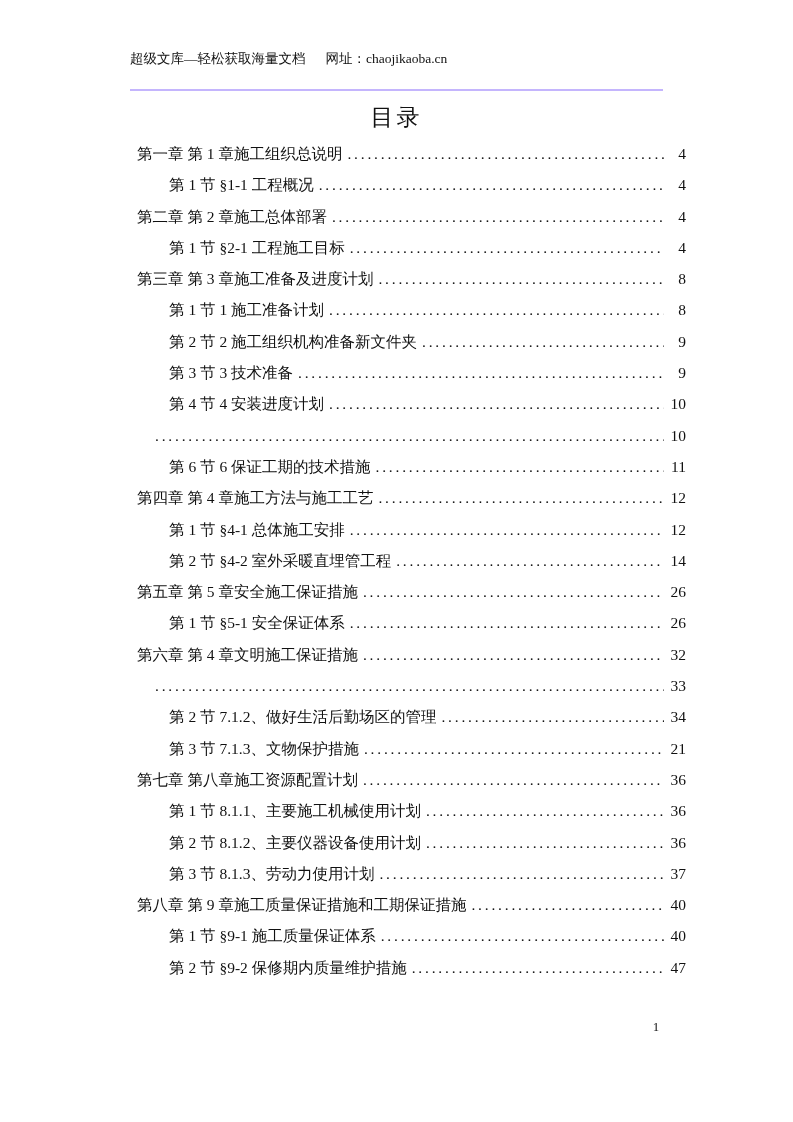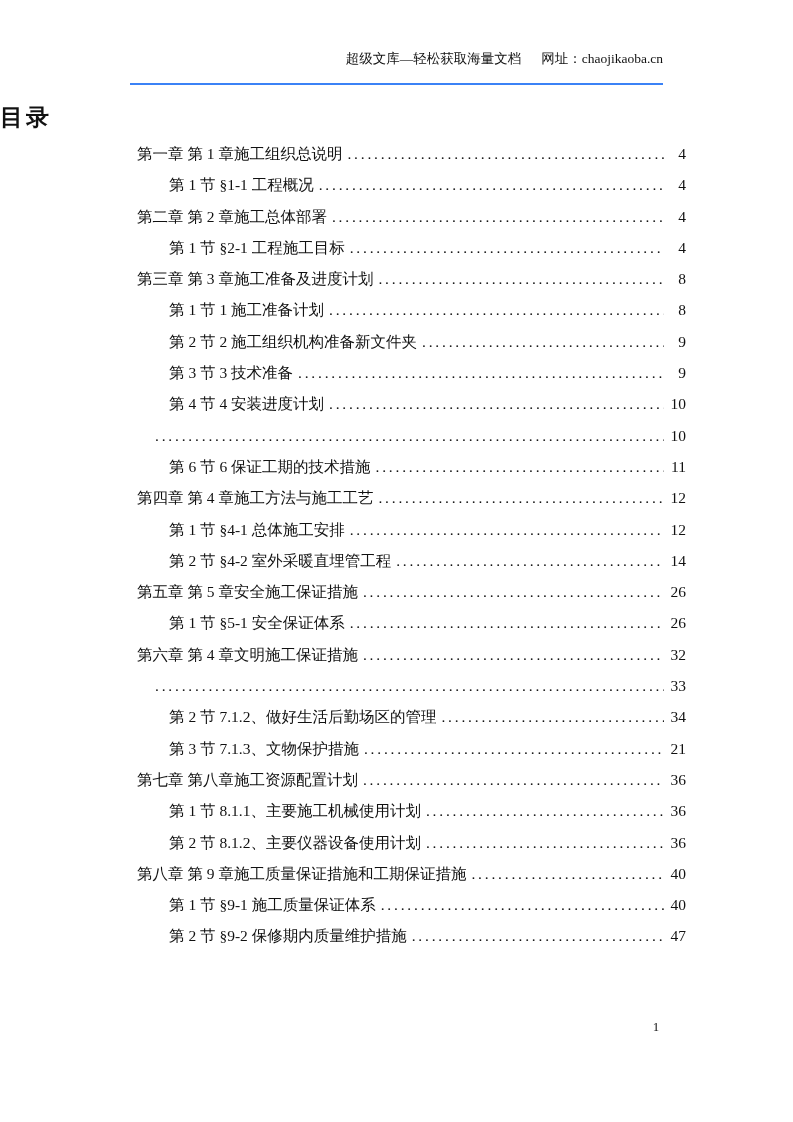--- a/index.html
+++ b/index.html
@@ -10,35 +10,36 @@
     background: #ffffff;
     font-family: "Liberation Serif", "DejaVu Serif", serif;
     color: #111111;
     overflow: hidden;
   }
   
   .doc-header {
     position: absolute;
     left: 130px; top: 50px;
     width: 533px;
-    text-align: right;
+    text-align: left;
     font-size: 13.5px;
     line-height: 17px;
-    border-bottom: 2px solid #3b82f6;
-    padding-bottom: 16px;
+    border-bottom: 2px solid #c4b5fd;
+    padding-bottom: 22px;
     white-space: nowrap;
   }
   .doc-header .site { margin-right: 20px; }
   
   .doc-title {
     position: absolute;
     top: 102px; left: 0;
     width: 793px;
+    text-align: center;
     font-size: 23px;
-    font-weight: bold;
+    font-weight: normal;
     letter-spacing: 3px;
   }
   
   .toc {
     position: absolute;
     top: 138px; left: 118px;
     width: 568px;
   }
   .row {
     display: flex;
@@ -193,20 +194,25 @@
     <div class="row l2">
         <span class="lbl">第 1 节 8.1.1、主要施工机械使用计划</span>
         <span class="dots"></span>
         <span class="pg">36</span>
       </div>
     <div class="row l2">
         <span class="lbl">第 2 节 8.1.2、主要仪器设备使用计划</span>
         <span class="dots"></span>
         <span class="pg">36</span>
       </div>
+    <div class="row l2">
+        <span class="lbl">第 3 节 8.1.3、劳动力使用计划</span>
+        <span class="dots"></span>
+        <span class="pg">37</span>
+      </div>
     <div class="row l1">
         <span class="lbl">第八章 第 9 章施工质量保证措施和工期保证措施</span>
         <span class="dots"></span>
         <span class="pg">40</span>
       </div>
     <div class="row l2">
         <span class="lbl">第 1 节 §9-1 施工质量保证体系</span>
         <span class="dots"></span>
         <span class="pg">40</span>
       </div>

